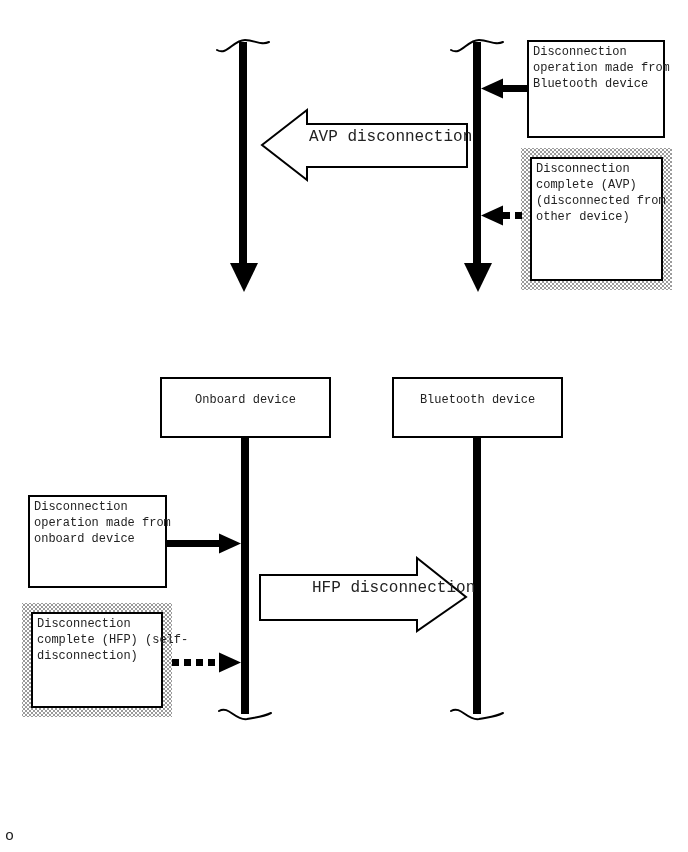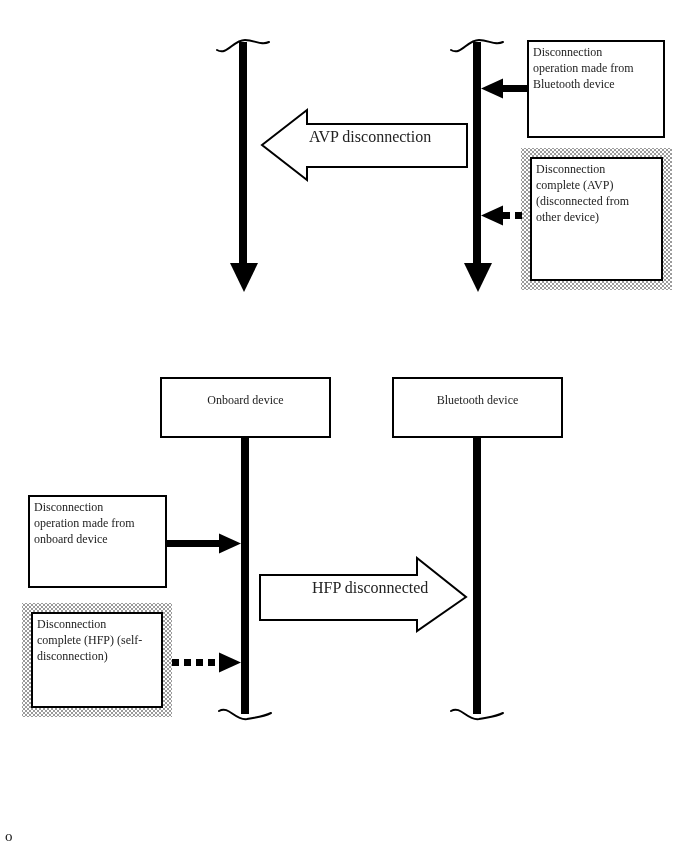--- a/index.html
+++ b/index.html
@@ -1,20 +1,20 @@
 <!DOCTYPE html>
 <html><head>
 <meta charset="utf-8">
 <style>
   html,body { margin:0; padding:0; background:#ffffff; }
   .canvas {
     position: relative;
     width: 688px; height: 852px;
     background: #ffffff;
-    font-family: Liberation Serif, serif;
+    font-family: Liberation Mono, monospace;
     color: #222222;
     overflow: hidden;
   }
   .abs { position: absolute; }
   .textbox {
     border: 2px solid #000;
     background: #fff;
     font-size: 12px;
     line-height: 16px;
     padding: 2px 4px;
@@ -149,21 +149,21 @@
       <rect x="0" y="9" width="56" height="7" fill="#000"></rect>
       <polygon points="74,12.5 52,2.5 52,22.5" fill="#000"></polygon>
     </svg>
   </div>
 
   <div class="abs" style="left:258px; top:556px; width:212px; height:78px;">
     <svg width="212" height="78" viewBox="0 0 212 78">
       <polygon points="2,19 159,19 159,2 208,41 159,75 159,64 2,64" fill="#fff" stroke="#000" stroke-width="2"></polygon>
     </svg>
   </div>
-  <div class="abs arrow-label" style="left:312px; top:580px;">HFP disconnected</div>
+  <div class="abs arrow-label" style="left:312px; top:580px;">HFP disconnection</div>
 
   <div class="abs hatch" style="left:22px; top:603px; width:150px; height:114px;">
     <div class="hatch-inner">Disconnection
 complete (HFP) (self-
 disconnection)</div>
   </div>
 
   <div class="abs" style="left:172px; top:650px; width:70px; height:25px;">
     <svg width="70" height="25" viewBox="0 0 70 25">
       <line x1="0" y1="12.5" x2="47" y2="12.5" stroke="#000" stroke-width="7" stroke-dasharray="7 5"></line>

